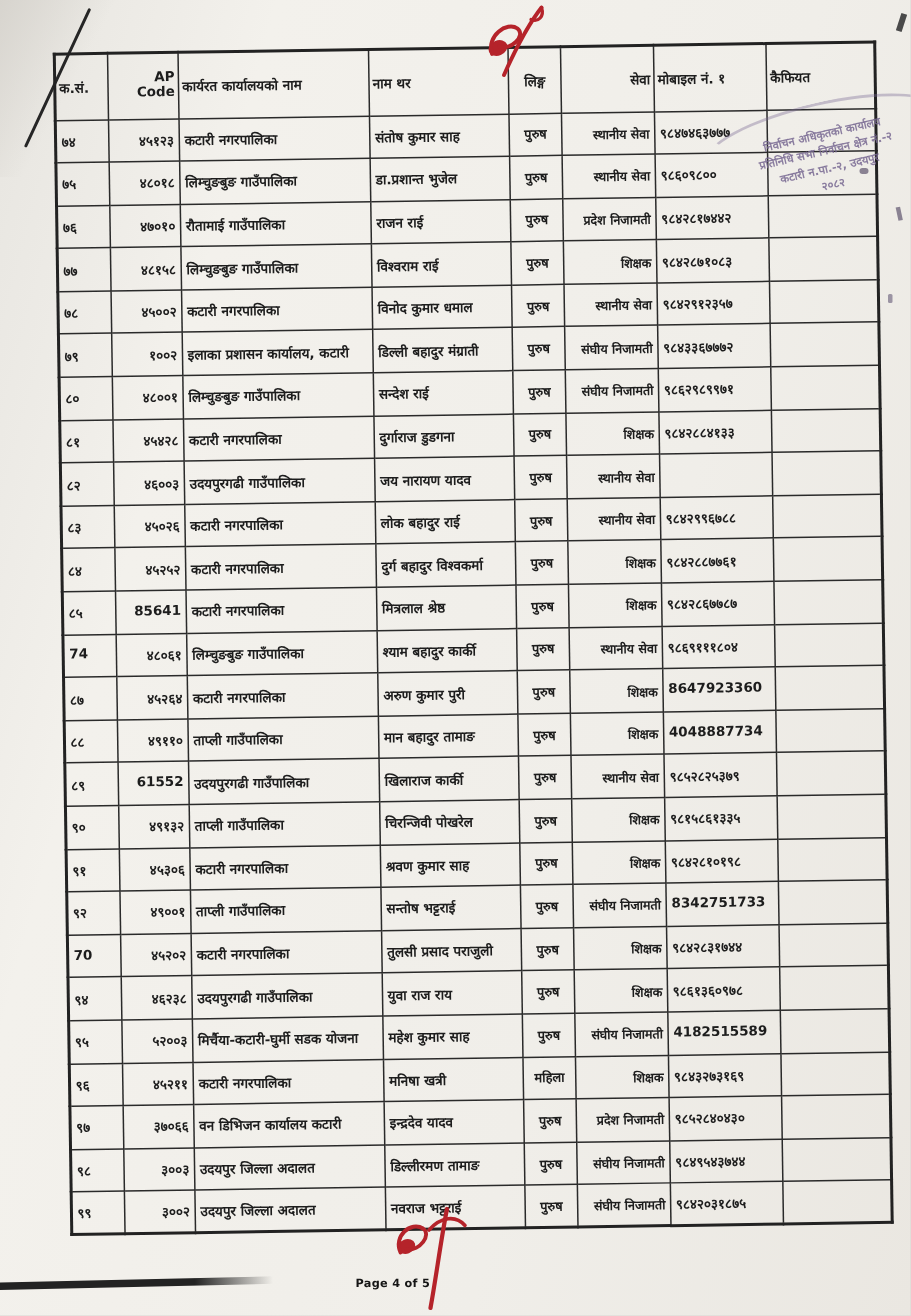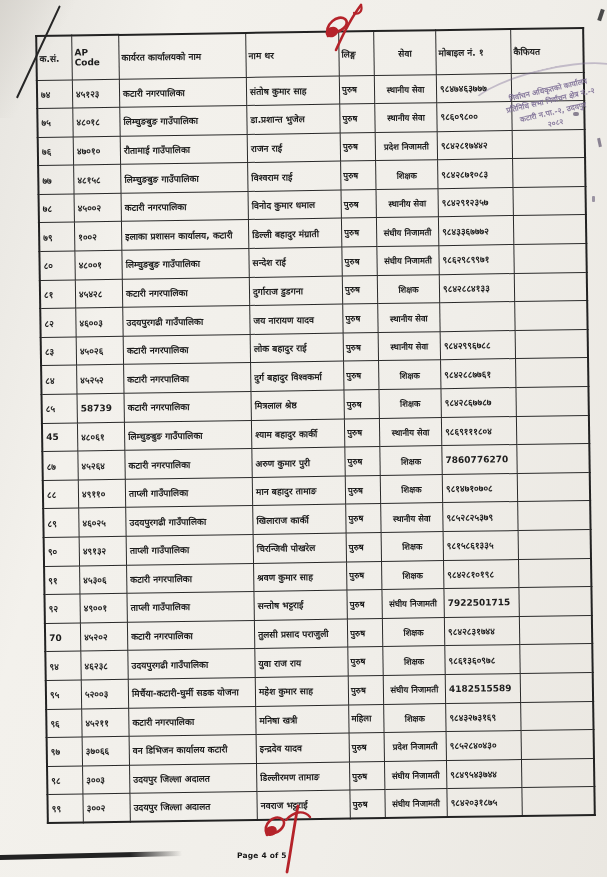--- a/index.html
+++ b/index.html
@@ -20,25 +20,25 @@
   .speck4{left:592px;top:196px;width:3px;height:6px;background:#9b94a3;border-radius:1px;}
   
   .tablebox{position:absolute;left:41px;top:31px;width:549px;transform:rotate(-0.85deg);transform-origin:center;}
   table{width:100%;border-collapse:collapse;table-layout:fixed;color:#1d1d1d;border:2.2px solid #222;}
   th,td{border:1.5px solid #2a2a2a;}
   thead tr{height:44px;}
   tbody tr{height:28.6px;}
   th{font-size:9px;font-weight:bold;text-align:center;padding:1px 2px;overflow:hidden;}
   td{font-size:9px;font-weight:600;padding:1px 3px;white-space:nowrap;overflow:hidden;}
   .col-sn{width:30px;text-align:left;}
-  .col-ap_code{width:42px;text-align:left;margin-left:24px;}
+  .col-ap_code{width:42px;text-align:right;margin-left:24px;}
   .col-office{width:122px;text-align:left;}
   .col-name{width:88px;text-align:left;}
-  .col-gender{width:30px;text-align:left;padding:1px 2px;}
-  .col-service{width:57px;text-align:center;}
+  .col-gender{width:30px;text-align:center;padding:1px 2px;}
+  .col-service{width:57px;text-align:right;}
   td.col-service{font-size:8.4px;}
   td.col-gender{font-size:8.6px;}
   .col-mobile{width:70px;text-align:left;}
   .col-remark{text-align:left;}
   
   .stamp{position:absolute;left:450px;top:68px;width:200px;transform:rotate(-13deg);
          color:rgba(120,104,146,.85);text-align:center;pointer-events:none;}
   .stamp-arc{width:158px;height:42px;margin:0 auto -30px auto;border:2px solid rgba(120,104,146,.38);
          border-bottom-color:transparent;border-left-color:transparent;border-right-color:transparent;
          border-radius:50%;}
@@ -183,61 +183,61 @@
             <td class="col-ap_code">४५२५२</td>
             <td class="col-office">कटारी नगरपालिका</td>
             <td class="col-name">दुर्ग बहादुर विश्वकर्मा</td>
             <td class="col-gender">पुरुष</td>
             <td class="col-service">शिक्षक</td>
             <td class="col-mobile">९८४२८८७७६१</td>
             <td class="col-remark"></td>
           </tr>
           <tr>
             <td class="col-sn">८५</td>
-            <td class="col-ap_code">58739</td>
+            <td class="col-ap_code">85641</td>
             <td class="col-office">कटारी नगरपालिका</td>
             <td class="col-name">मित्रलाल श्रेष्ठ</td>
             <td class="col-gender">पुरुष</td>
             <td class="col-service">शिक्षक</td>
             <td class="col-mobile">९८४२८६७७८७</td>
             <td class="col-remark"></td>
           </tr>
           <tr>
-            <td class="col-sn">45</td>
+            <td class="col-sn">74</td>
             <td class="col-ap_code">४८०६१</td>
             <td class="col-office">लिम्चुङबुङ गाउँपालिका</td>
             <td class="col-name">श्याम बहादुर कार्की</td>
             <td class="col-gender">पुरुष</td>
             <td class="col-service">स्थानीय सेवा</td>
             <td class="col-mobile">९८६९१११८०४</td>
             <td class="col-remark"></td>
           </tr>
           <tr>
             <td class="col-sn">८७</td>
             <td class="col-ap_code">४५२६४</td>
             <td class="col-office">कटारी नगरपालिका</td>
             <td class="col-name">अरुण कुमार पुरी</td>
             <td class="col-gender">पुरुष</td>
             <td class="col-service">शिक्षक</td>
-            <td class="col-mobile">7860776270</td>
+            <td class="col-mobile">8647923360</td>
             <td class="col-remark"></td>
           </tr>
           <tr>
             <td class="col-sn">८८</td>
             <td class="col-ap_code">४९११०</td>
             <td class="col-office">ताप्ली गाउँपालिका</td>
             <td class="col-name">मान बहादुर तामाङ</td>
             <td class="col-gender">पुरुष</td>
             <td class="col-service">शिक्षक</td>
-            <td class="col-mobile">९८१४७१०७०८</td>
+            <td class="col-mobile">4048887734</td>
             <td class="col-remark"></td>
           </tr>
           <tr>
             <td class="col-sn">८९</td>
-            <td class="col-ap_code">४६०२५</td>
+            <td class="col-ap_code">61552</td>
             <td class="col-office">उदयपुरगढी गाउँपालिका</td>
             <td class="col-name">खिलाराज कार्की</td>
             <td class="col-gender">पुरुष</td>
             <td class="col-service">स्थानीय सेवा</td>
             <td class="col-mobile">९८५२८२५३७९</td>
             <td class="col-remark"></td>
           </tr>
           <tr>
             <td class="col-sn">९०</td>
             <td class="col-ap_code">४९१३२</td>
@@ -258,21 +258,21 @@
             <td class="col-mobile">९८४२८१०१९८</td>
             <td class="col-remark"></td>
           </tr>
           <tr>
             <td class="col-sn">९२</td>
             <td class="col-ap_code">४९००१</td>
             <td class="col-office">ताप्ली गाउँपालिका</td>
             <td class="col-name">सन्तोष भट्टराई</td>
             <td class="col-gender">पुरुष</td>
             <td class="col-service">संघीय निजामती</td>
-            <td class="col-mobile">7922501715</td>
+            <td class="col-mobile">8342751733</td>
             <td class="col-remark"></td>
           </tr>
           <tr>
             <td class="col-sn">70</td>
             <td class="col-ap_code">४५२०२</td>
             <td class="col-office">कटारी नगरपालिका</td>
             <td class="col-name">तुलसी प्रसाद पराजुली</td>
             <td class="col-gender">पुरुष</td>
             <td class="col-service">शिक्षक</td>
             <td class="col-mobile">९८४२८३१७४४</td>

